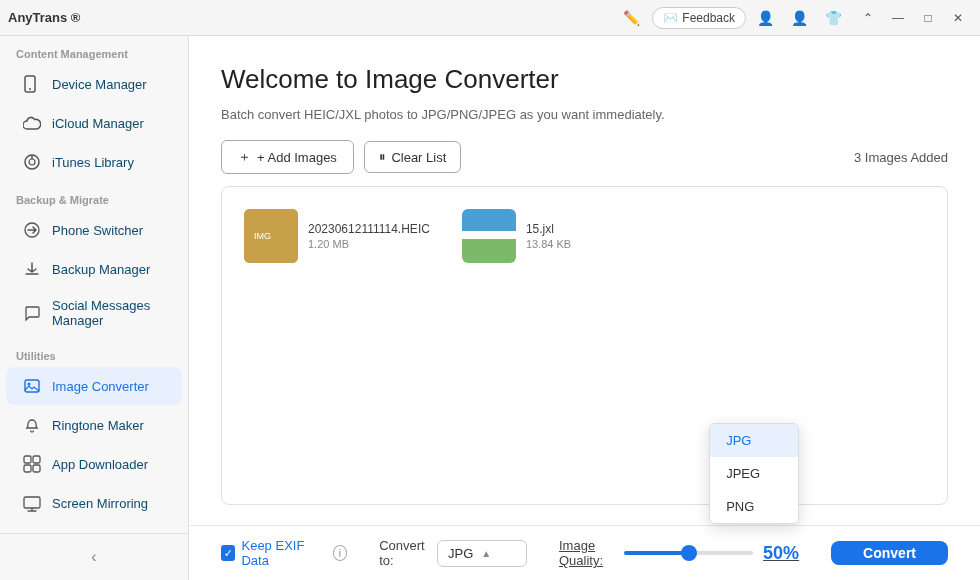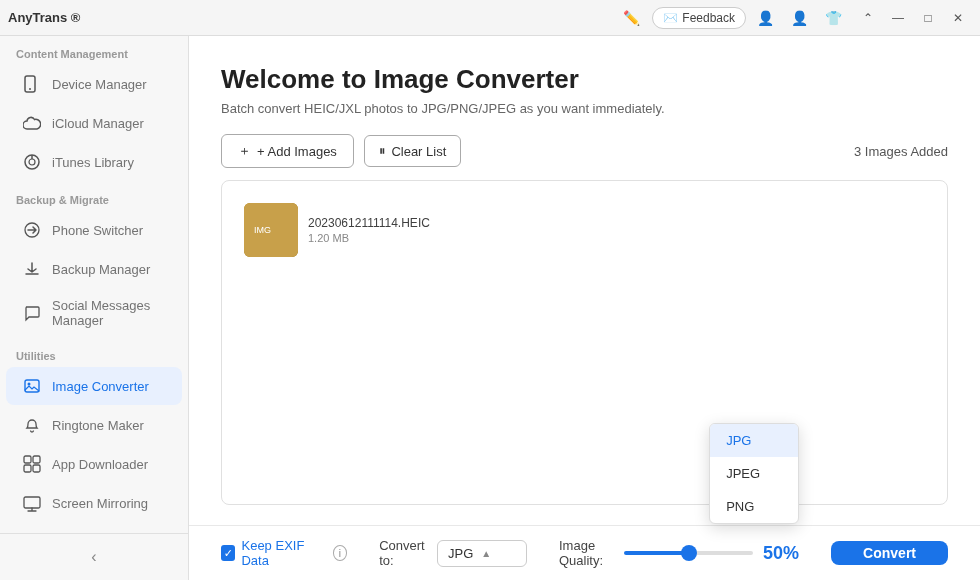--- a/index.html
+++ b/index.html
@@ -97,21 +97,21 @@
     }
     .sidebar-item {
       display: flex;
       align-items: center;
       gap: 10px;
       padding: 9px 16px;
       cursor: pointer;
       border-radius: 8px;
       margin: 1px 6px;
       font-size: 13px;
-      color: #737373;
+      color: #0c4a6e;
     }
     .sidebar-item.active {
       background: #e8f0fe;
       color: #1a73e8;
     }
     .sidebar-item .item-icon {
       width: 20px;
       height: 20px;
       display: flex;
       align-items: center;
@@ -146,23 +146,23 @@
     }
     .content-inner {
       padding: 28px 32px 20px;
       flex: 1;
       display: flex;
       flex-direction: column;
       overflow: hidden;
     }
     .page-title {
       font-size: 26px;
-      font-weight: 700;
+      font-weight: 400;
       color: #222;
-      margin-bottom: 6px;
+      margin-bottom: 12px;
     }
     .page-subtitle {
       font-size: 13px;
       color: #666;
       margin-bottom: 18px;
     }
 
     
     .toolbar {
       display: flex;
@@ -324,20 +324,21 @@
     }
     .dropdown-option.selected { color: #1a73e8; font-weight: 500; background: #e8f0fe; }
 
     .quality-section {
       display: flex;
       align-items: center;
       gap: 10px;
       font-size: 13px;
       color: #444;
       flex: 1;
+      text-decoration: underline;
     }
     .quality-slider {
       -webkit-appearance: none;
       appearance: none;
       width: 140px;
       height: 4px;
       border-radius: 2px;
       background: linear-gradient(to right, #1a73e8 50%, #ddd 50%);
       outline: none;
       cursor: pointer;
@@ -561,20 +562,29 @@
                     <text x="10" y="30" font-size="9" fill="#fff" font-family="sans-serif">IMG</text>
                   </svg>
               </div>
             </div>
             <div class="image-info">
               <span class="image-name">20230612111114.HEIC</span>
               <span class="image-size">1.20 MB</span>
             </div>
           </div>
 
+          <div class="image-card">
+            <div class="image-thumb">
+              <div class="thumb-mountain" style="width:54px;height:54px;"></div>
+            </div>
+            <div class="image-info">
+              <span class="image-name">15.jxl</span>
+              <span class="image-size">13.84 KB</span>
+            </div>
+          </div>
 
 
         </div>
       </div>
     </div>
 
     <div class="bottom-bar">
 
       <div class="keep-exif">
         <div class="checkbox-blue">✓</div>

